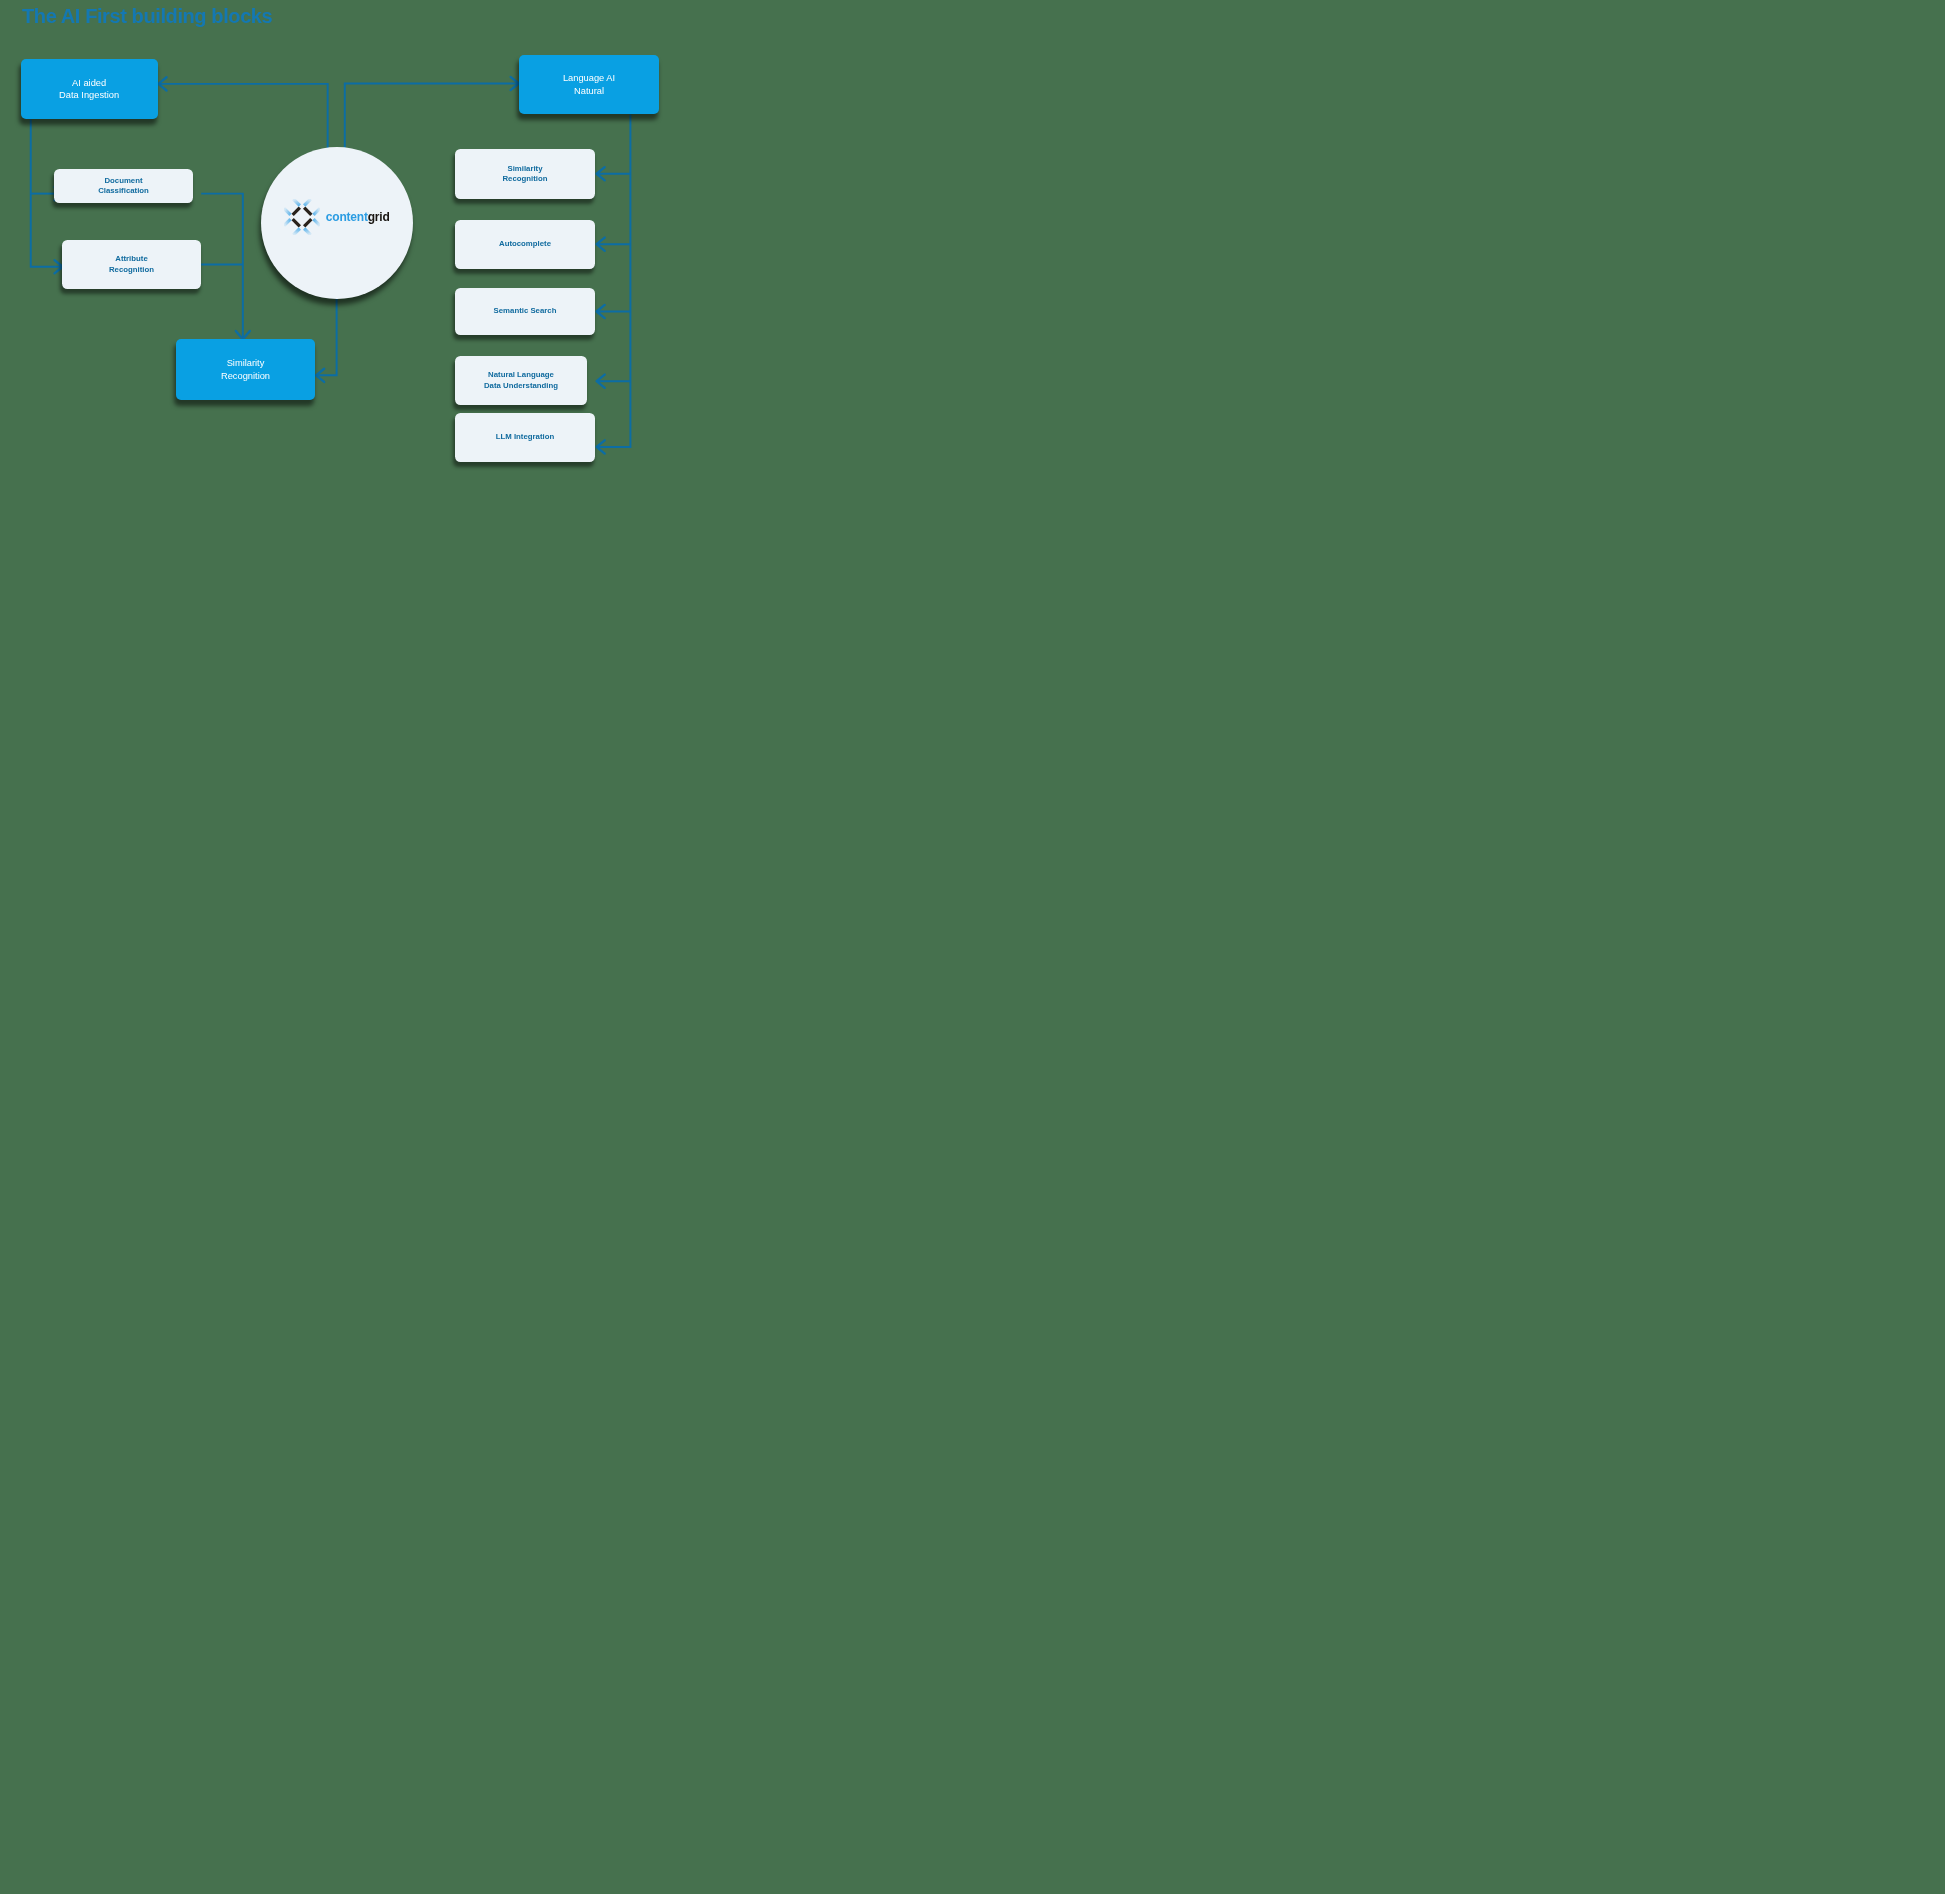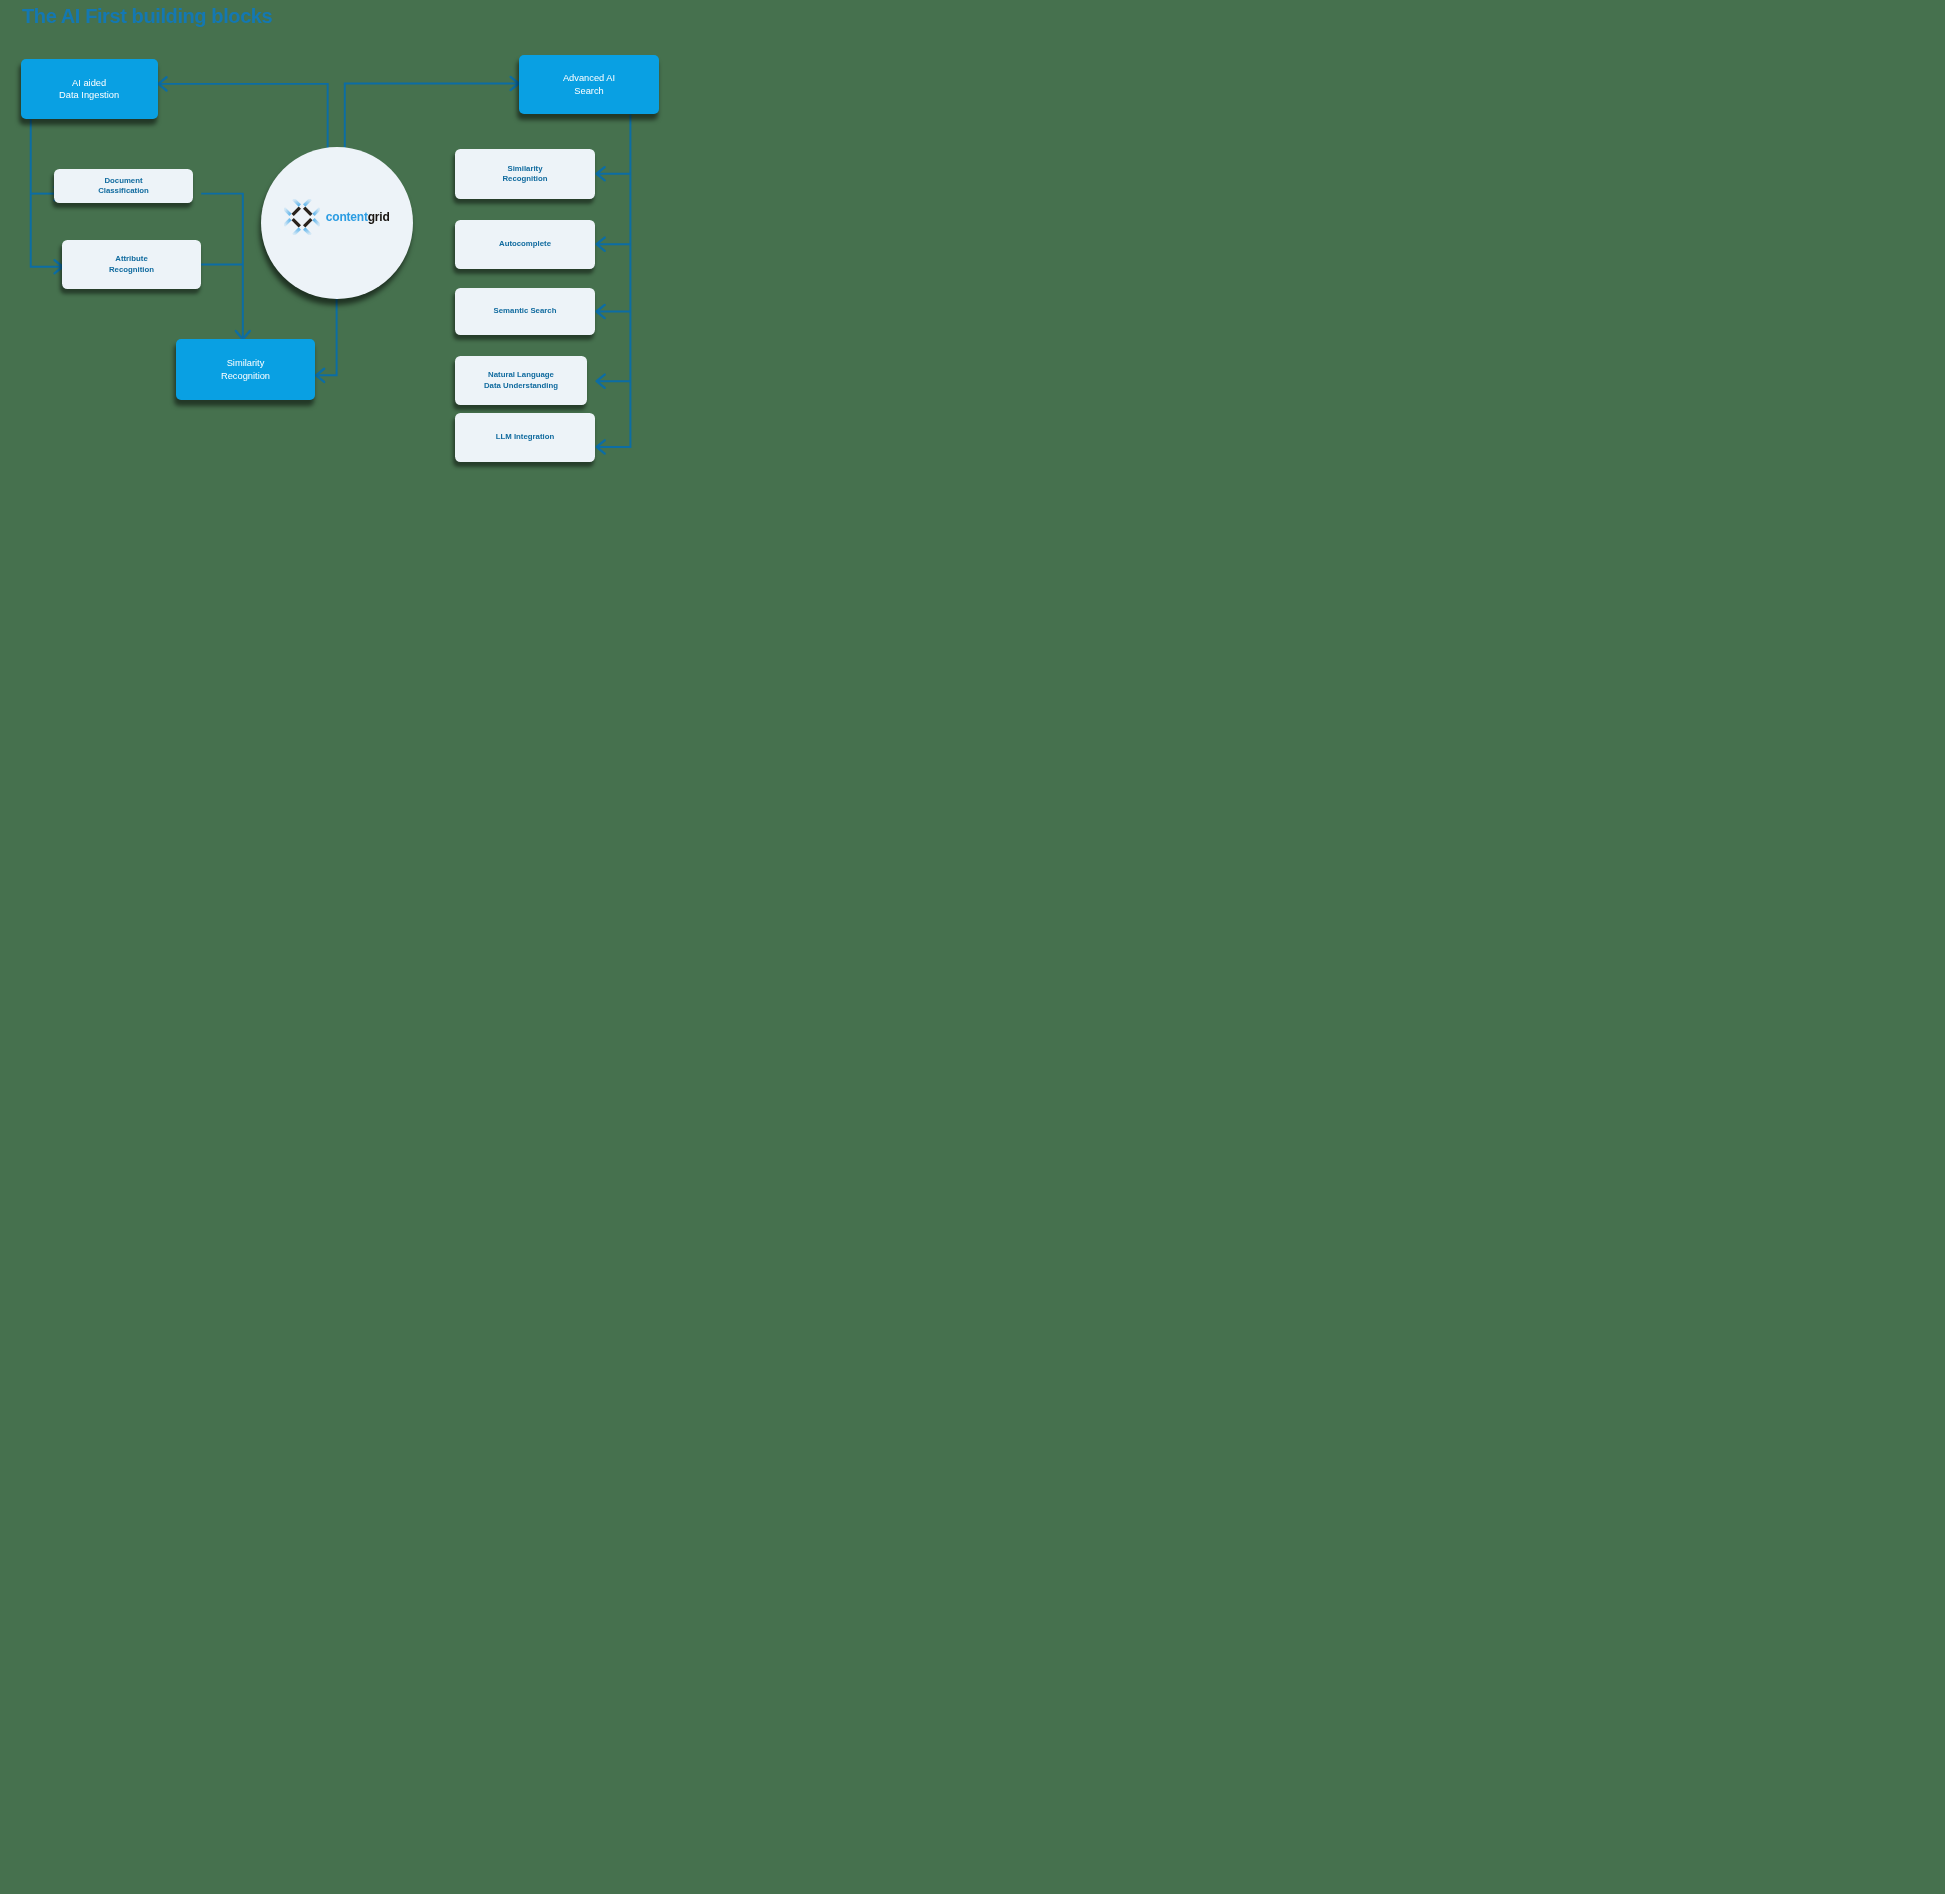--- a/index.html
+++ b/index.html
@@ -115,22 +115,22 @@
       </div>
     </div>
   </div>
 
   <div id="box-ingestion" class="node blue-node">
     <span class="line">AI aided</span>
     <span class="line">Data Ingestion</span>
   </div>
 
   <div id="box-advanced" class="node blue-node">
-    <span class="line">Advanced AI</span>
-    <span class="line">Search</span>
+    <span class="line">Language AI</span>
+    <span class="line">Natural</span>
   </div>
 
   <div id="box-similarity-main" class="node blue-node">
     <span class="line">Similarity</span>
     <span class="line">Recognition</span>
   </div>
 
   <div id="box-doc-class" class="node light-node">
     <span class="line">Document</span>
     <span class="line">Classification</span>

